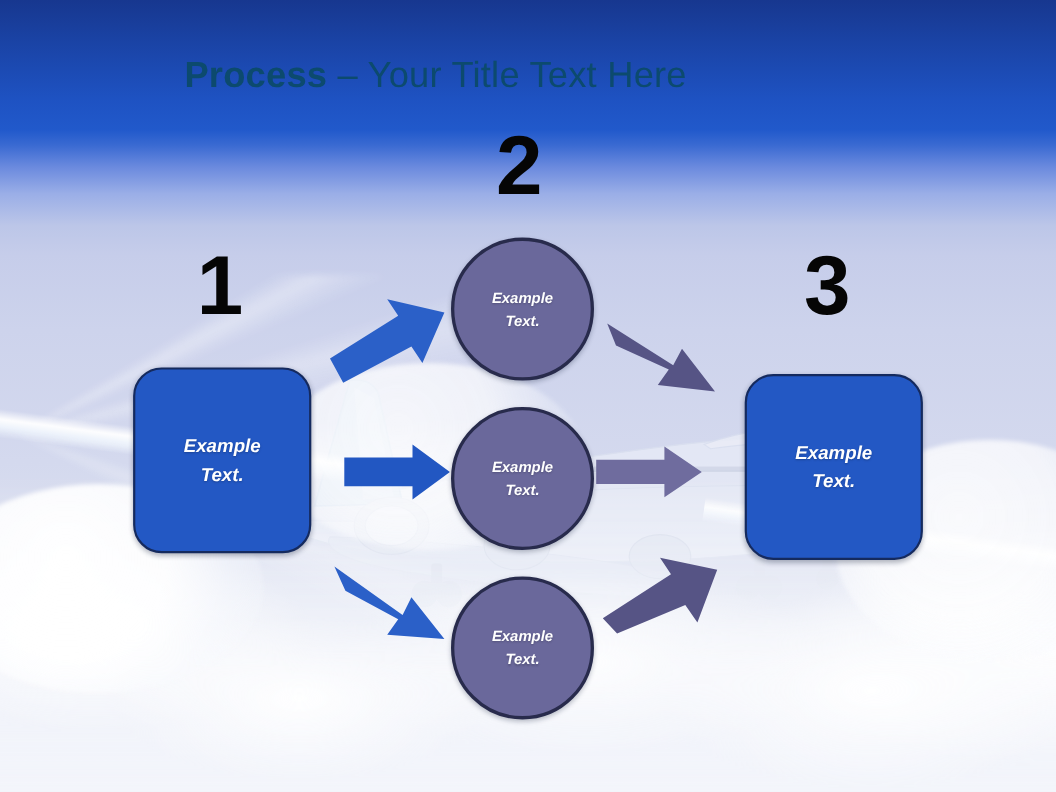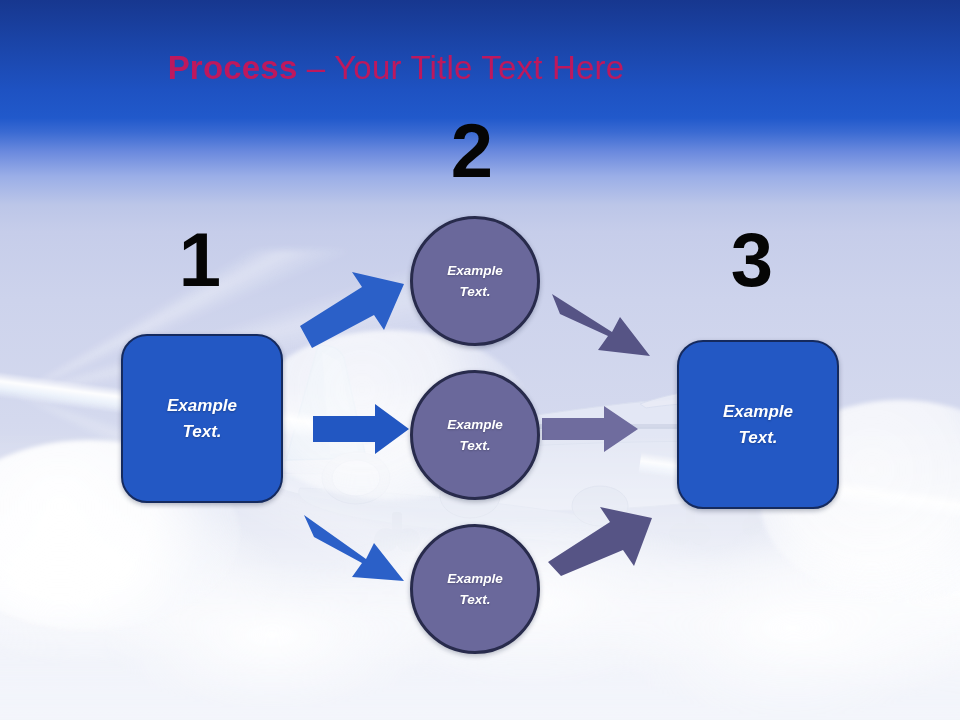--- a/index.html
+++ b/index.html
@@ -143,21 +143,21 @@
     height: 124px;
   }
   .slide-title {
     position: absolute;
     left: 0;
     top: 48px;
     width: 792px;
     text-align: center;
     font-size: 33px;
     line-height: 40px;
-    color: #be185d;
+    color: #0c4a6e;
     letter-spacing: 0.2px;
     white-space: nowrap;
   }
   .slide-title .t-bold { font-weight: bold; }
   .slide-title .t-dash { font-weight: normal; }
   .slide-title .t-rest { font-weight: normal; }
 
   
   .step-num {
     position: absolute;

